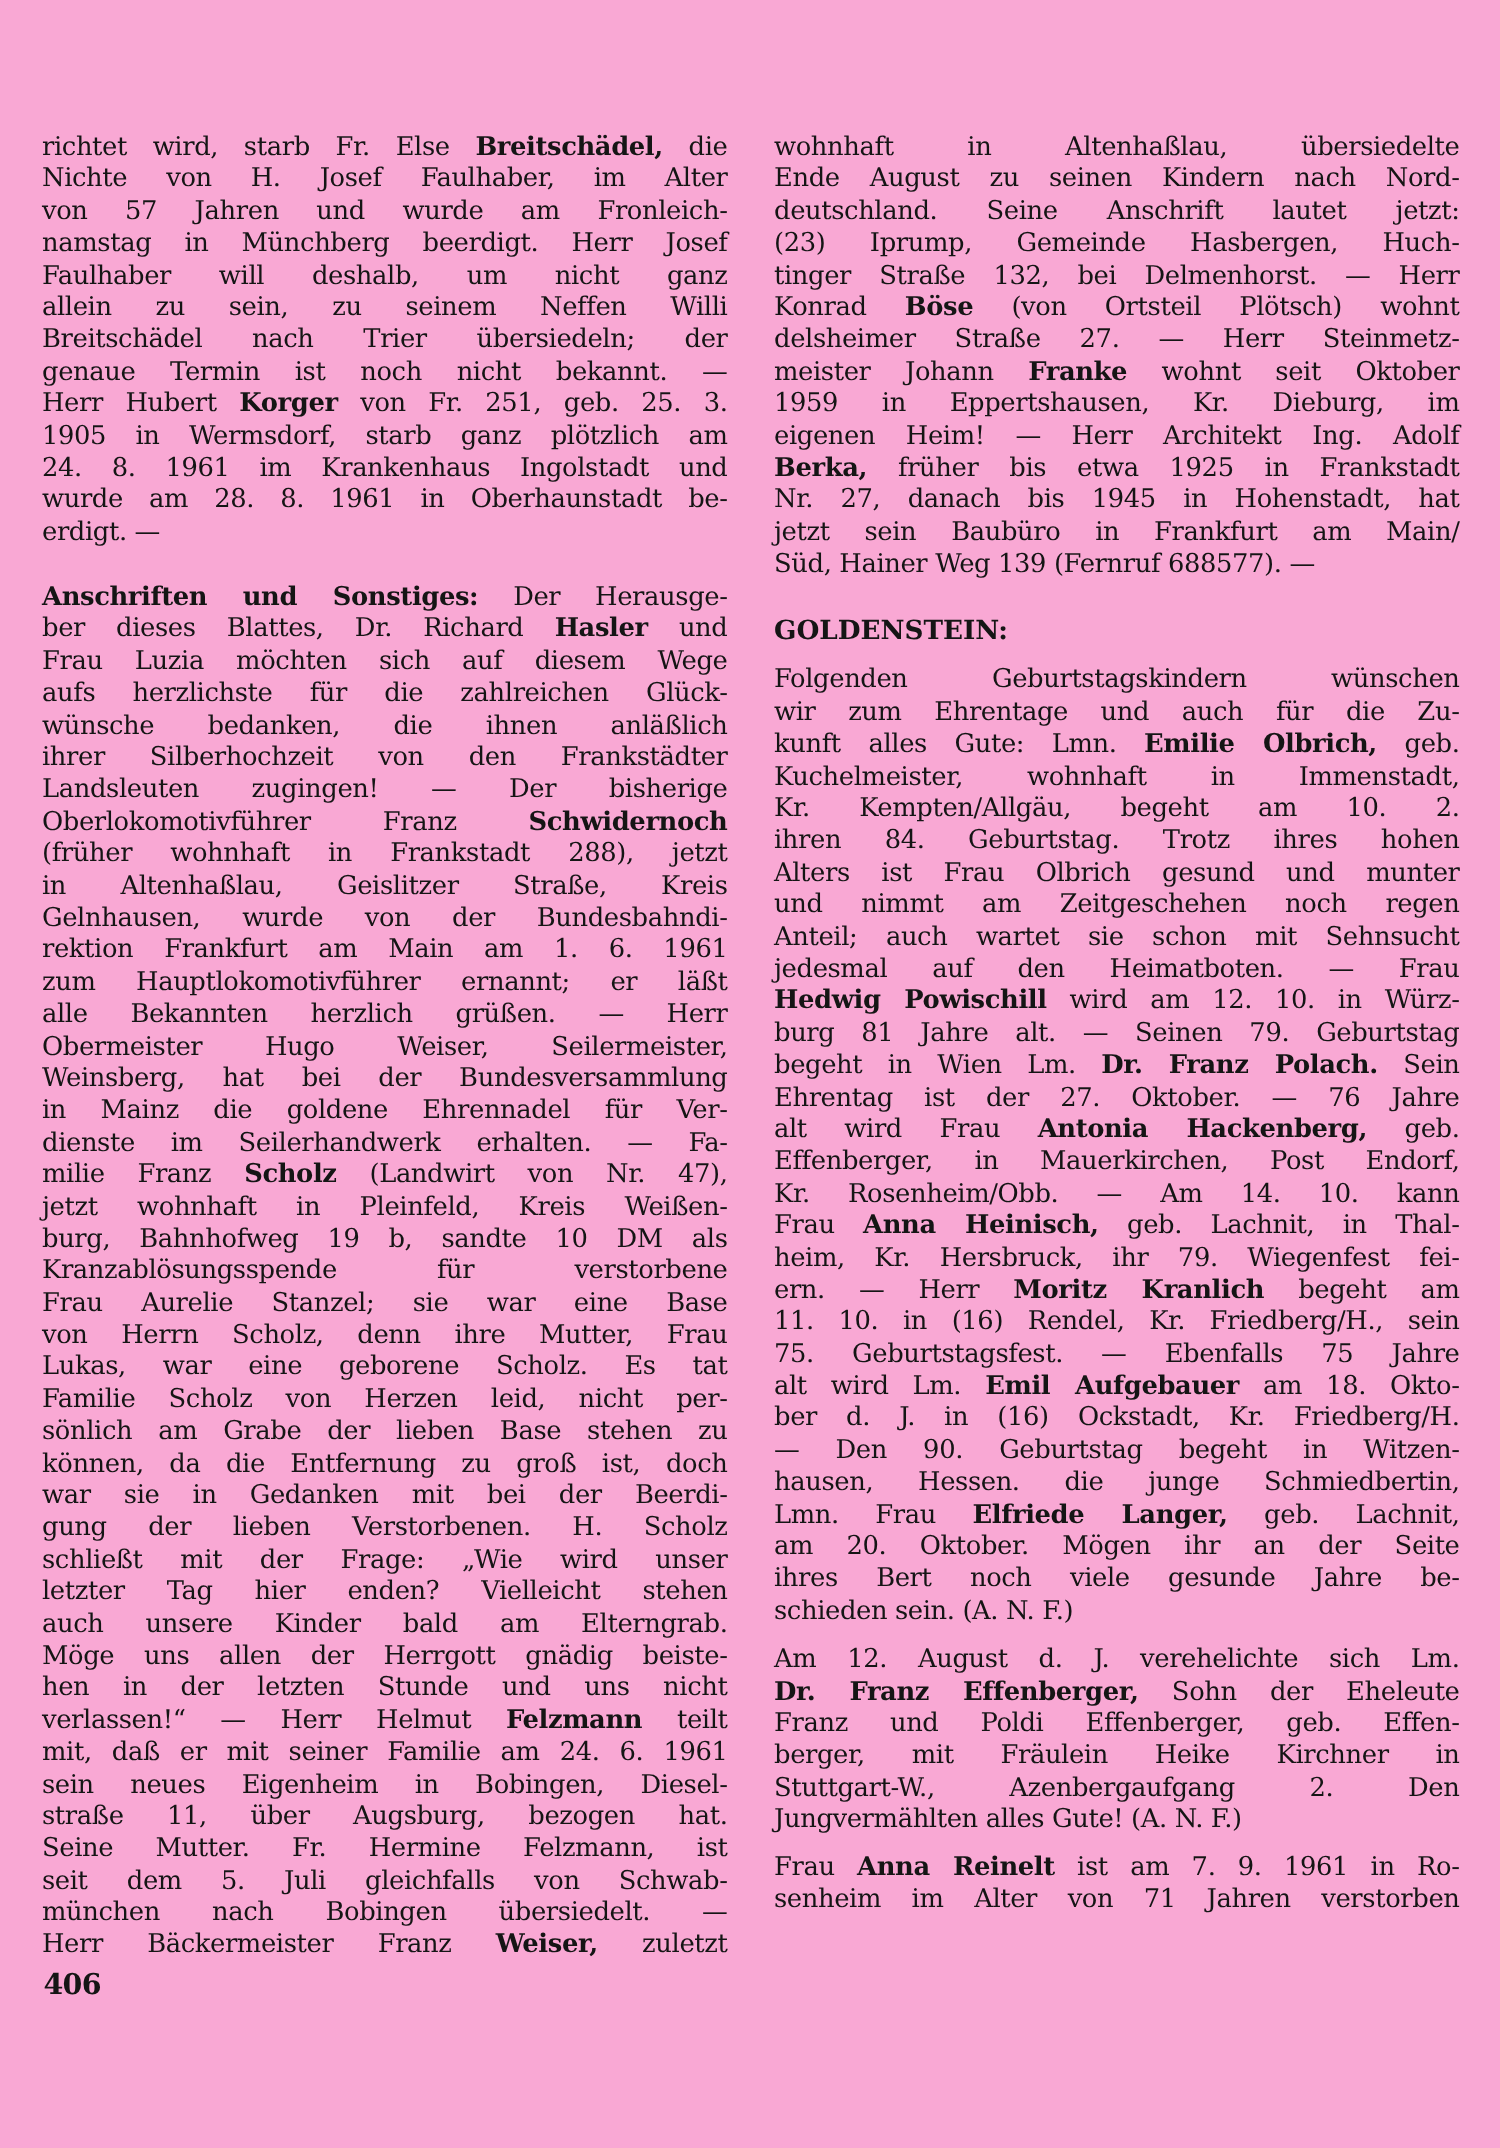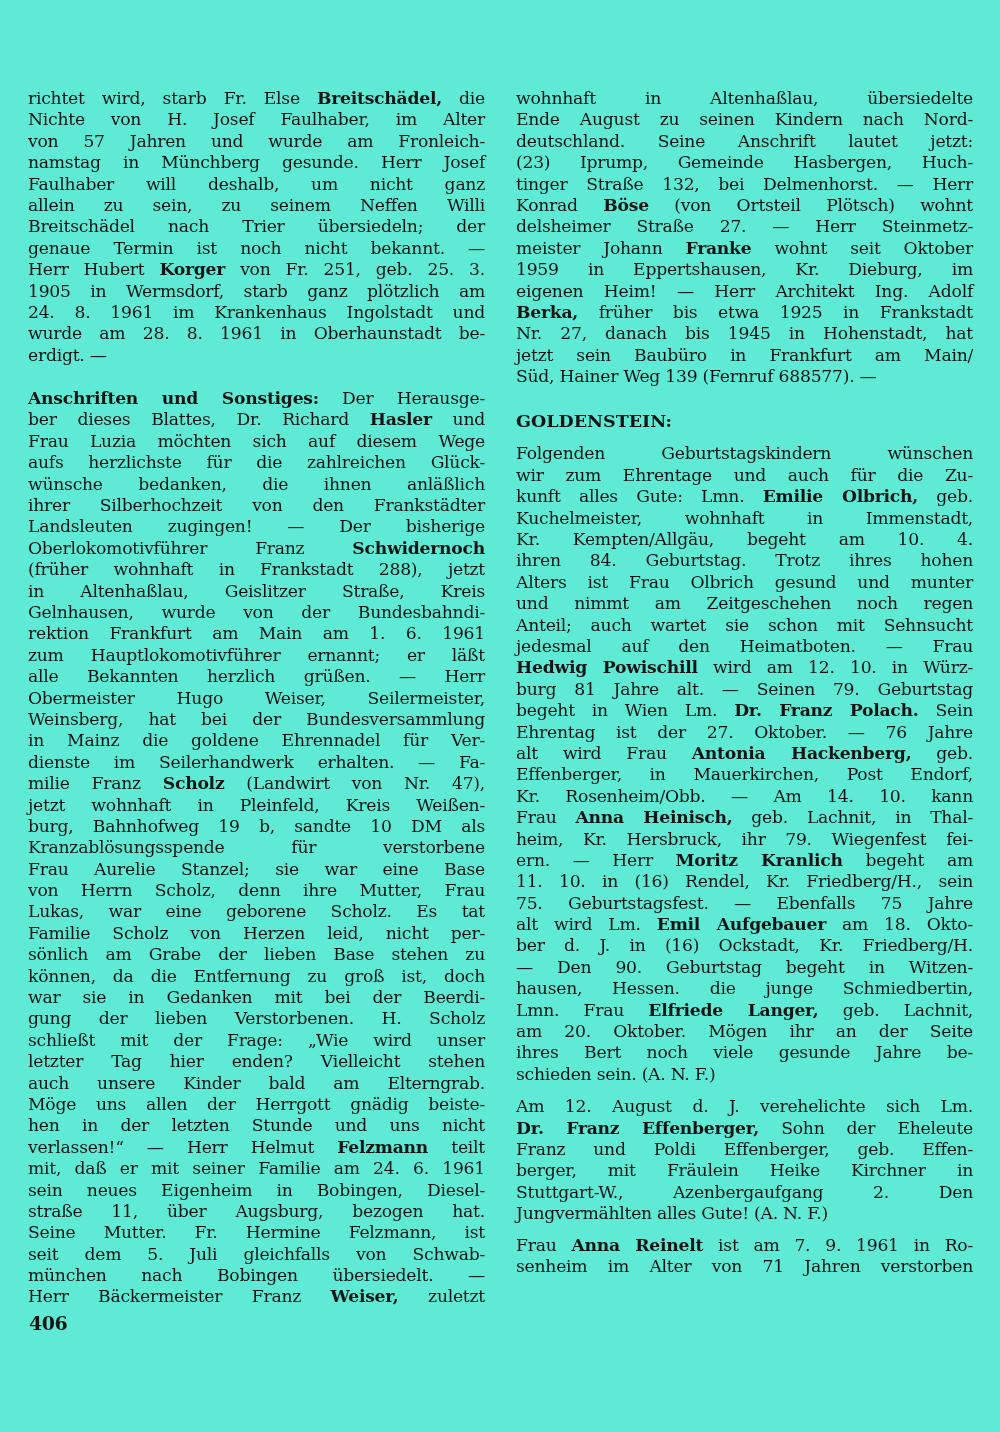--- a/index.html
+++ b/index.html
@@ -1,18 +1,18 @@
 <!DOCTYPE html>
 <html><head>
 <meta charset="utf-8">
 <style>
   html, body { margin: 0; padding: 0; background: #ffffff; }
   body { width: 1000px; height: 1432px; position: relative; overflow: hidden;
          font-family: "DejaVu Serif", "Liberation Serif", serif; color: #151515; }
-  .page { position: absolute; left: 0; top: 0; width: 1000px; height: 1432px; background: #5eead4; }
+  .page { position: absolute; left: 0; top: 0; width: 1000px; height: 1432px; background: #f9a8d4; }
   .col { position: absolute; top: 88px; width: 457px; }
   .col.left { left: 28px; }
   .col.right { left: 516px; }
   .ln { display: block; height: 21.4px; line-height: 21.4px; font-size: 17.2px;
         text-align: justify; text-align-last: justify; white-space: nowrap; overflow: visible;
         letter-spacing: -0.25px; }
   .ln.last { text-align-last: left; }
   .ln b { font-weight: bold; }
   .gap { display: block; height: 22px; }
   .heading { display: block; height: 24px; line-height: 24px; font-size: 17.5px; font-weight: bold; letter-spacing: 0; }
@@ -22,21 +22,21 @@
 </style>
 </head>
 <body>
 
 <div class="page">
   <div class="col left">
       <div class="para">
         <span class="ln"><span>richtet wird, starb Fr. Else </span><b>Breitschädel,</b><span> die</span></span>
         <span class="ln"><span>Nichte von H. Josef Faulhaber, im Alter</span></span>
         <span class="ln"><span>von 57 Jahren und wurde am Fronleich-</span></span>
-        <span class="ln"><span>namstag in Münchberg gesunde. Herr Josef</span></span>
+        <span class="ln"><span>namstag in Münchberg beerdigt. Herr Josef</span></span>
         <span class="ln"><span>Faulhaber will deshalb, um nicht ganz</span></span>
         <span class="ln"><span>allein zu sein, zu seinem Neffen Willi</span></span>
         <span class="ln"><span>Breitschädel nach Trier übersiedeln; der</span></span>
         <span class="ln"><span>genaue Termin ist noch nicht bekannt. —</span></span>
         <span class="ln"><span>Herr Hubert </span><b>Korger</b><span> von Fr. 251, geb. 25. 3.</span></span>
         <span class="ln"><span>1905 in Wermsdorf, starb ganz plötzlich am</span></span>
         <span class="ln"><span>24. 8. 1961 im Krankenhaus Ingolstadt und</span></span>
         <span class="ln"><span>wurde am 28. 8. 1961 in Oberhaunstadt be-</span></span>
         <span class="ln last"><span>erdigt. —</span></span>
       </div>
@@ -105,21 +105,21 @@
         <span class="ln last"><span>Süd, Hainer Weg 139 (Fernruf 688577). —</span></span>
       </div>
       <span class="gap" style="height: 22px;"></span>
       <span class="heading">GOLDENSTEIN:</span>
       <span class="gap" style="height: 10px;"></span>
       <div class="para">
         <span class="ln"><span>Folgenden Geburtstagskindern wünschen</span></span>
         <span class="ln"><span>wir zum Ehrentage und auch für die Zu-</span></span>
         <span class="ln"><span>kunft alles Gute: Lmn. </span><b>Emilie Olbrich,</b><span> geb.</span></span>
         <span class="ln"><span>Kuchelmeister, wohnhaft in Immenstadt,</span></span>
-        <span class="ln"><span>Kr. Kempten/Allgäu, begeht am 10. 4.</span></span>
+        <span class="ln"><span>Kr. Kempten/Allgäu, begeht am 10. 2.</span></span>
         <span class="ln"><span>ihren 84. Geburtstag. Trotz ihres hohen</span></span>
         <span class="ln"><span>Alters ist Frau Olbrich gesund und munter</span></span>
         <span class="ln"><span>und nimmt am Zeitgeschehen noch regen</span></span>
         <span class="ln"><span>Anteil; auch wartet sie schon mit Sehnsucht</span></span>
         <span class="ln"><span>jedesmal auf den Heimatboten. — Frau</span></span>
         <span class="ln"><b>Hedwig Powischill</b><span> wird am 12. 10. in Würz-</span></span>
         <span class="ln"><span>burg 81 Jahre alt. — Seinen 79. Geburtstag</span></span>
         <span class="ln"><span>begeht in Wien Lm. </span><b>Dr. Franz Polach.</b><span> Sein</span></span>
         <span class="ln"><span>Ehrentag ist der 27. Oktober. — 76 Jahre</span></span>
         <span class="ln"><span>alt wird Frau </span><b>Antonia Hackenberg,</b><span> geb.</span></span>

